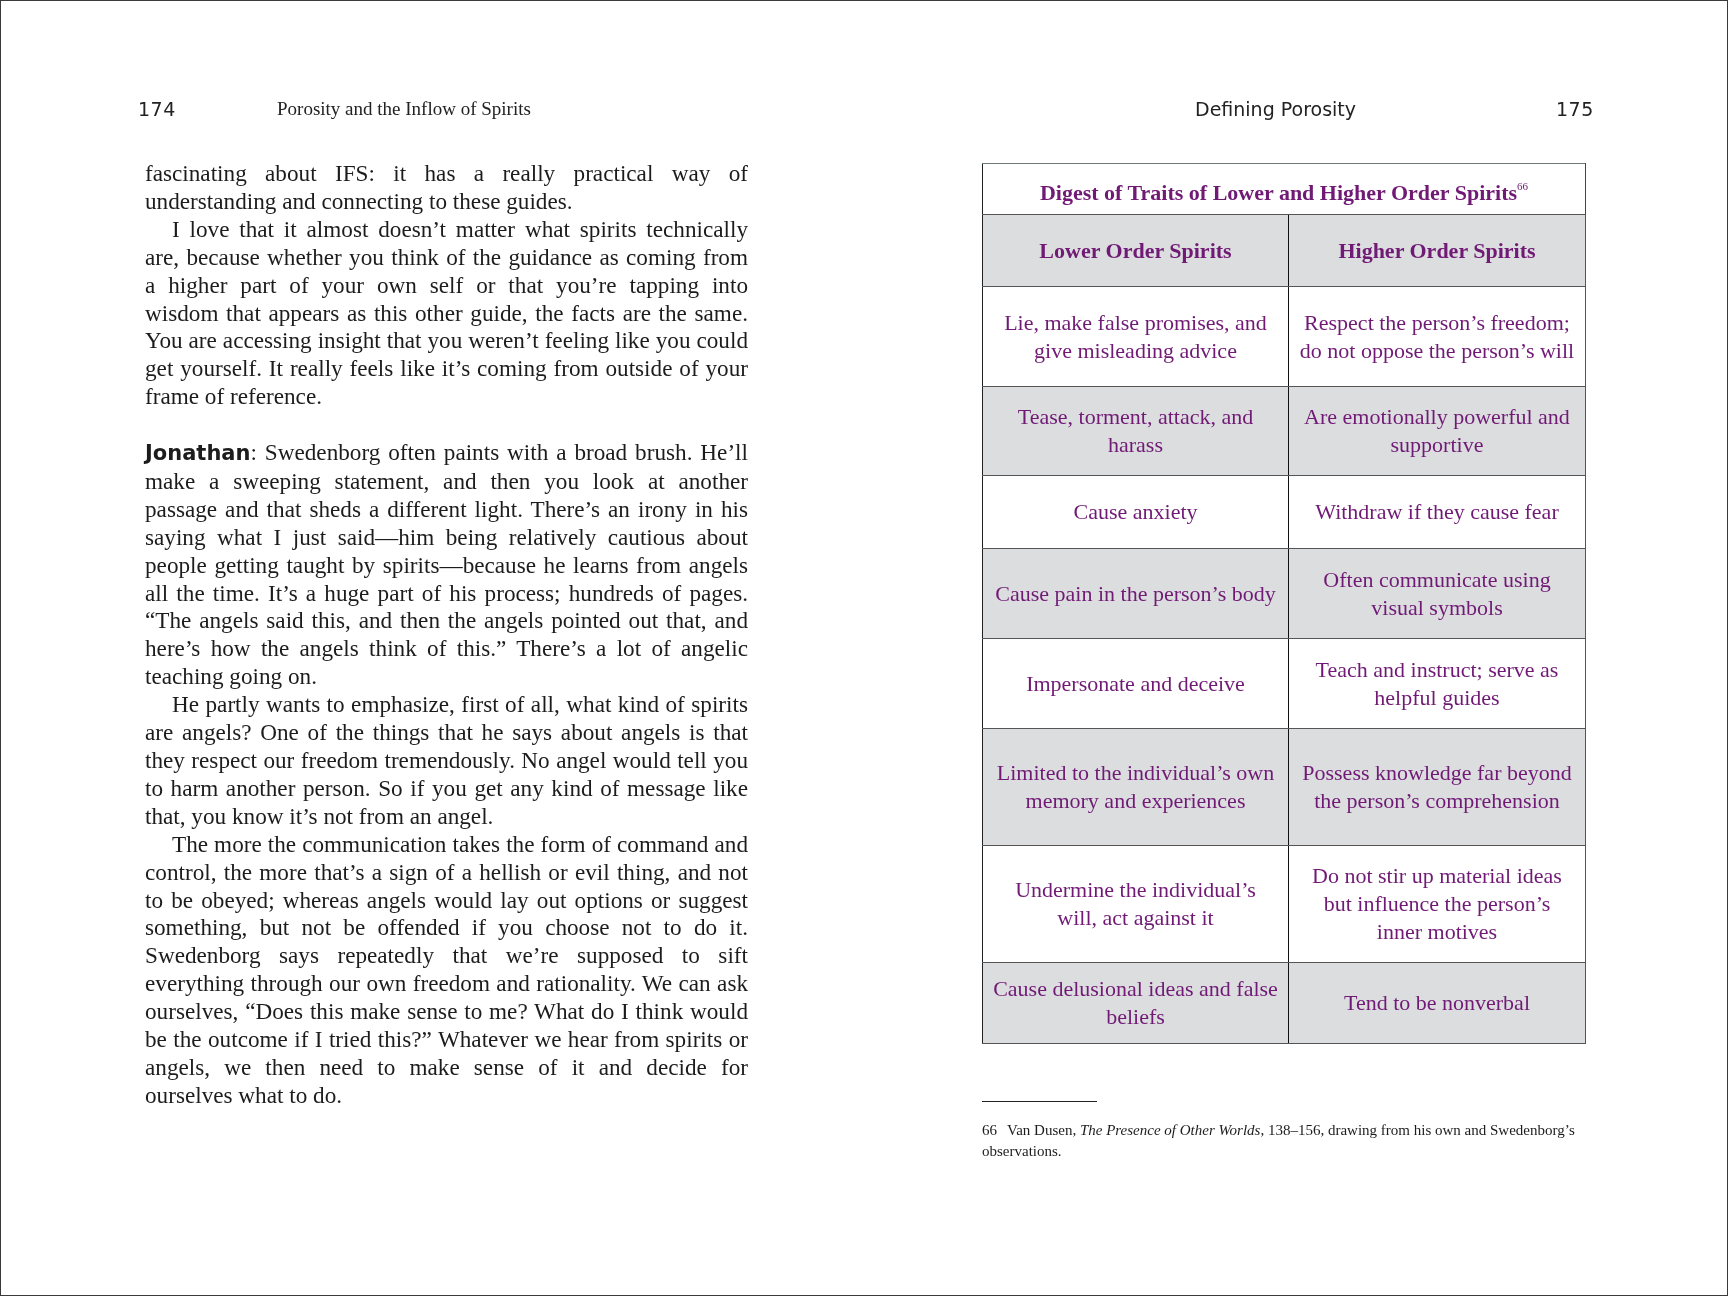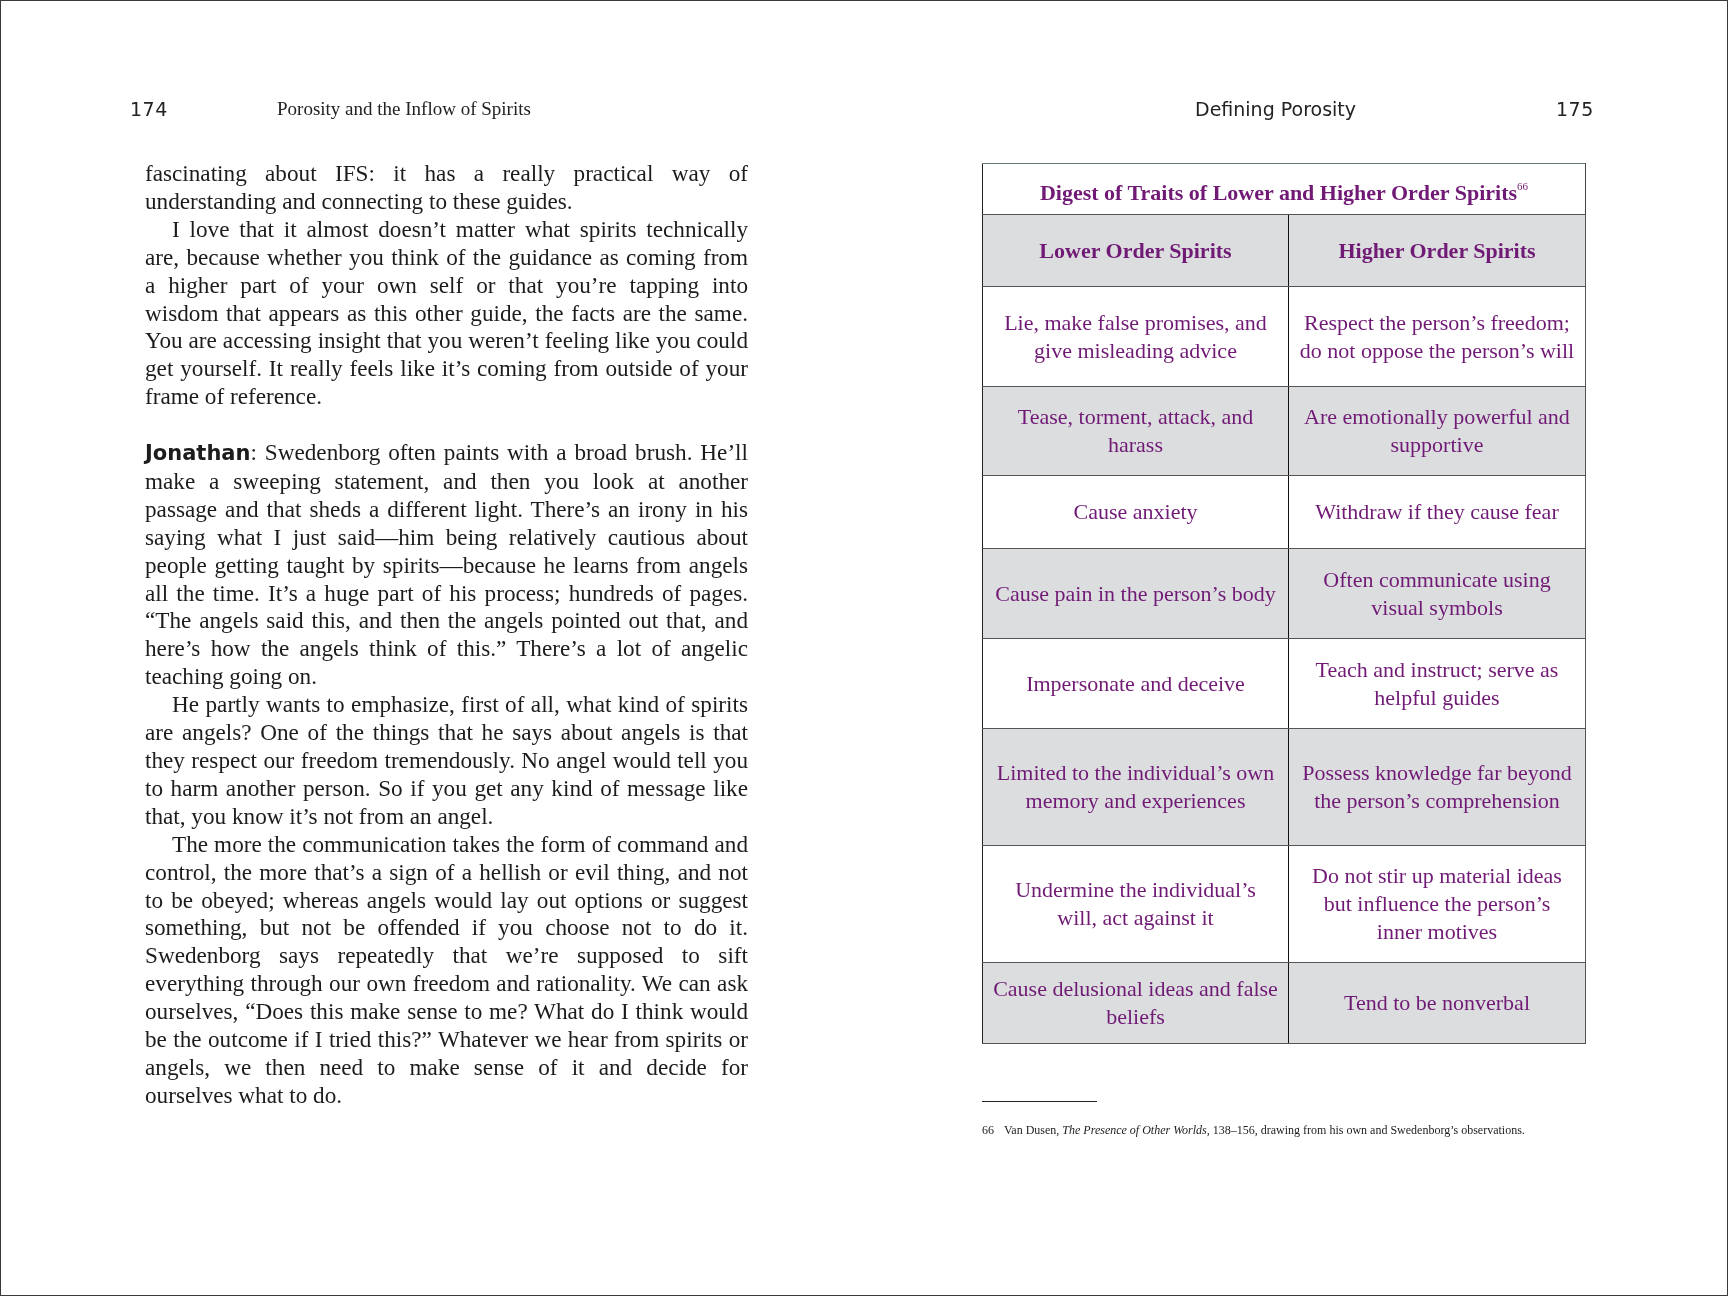--- a/index.html
+++ b/index.html
@@ -47,30 +47,30 @@
     table.digest th.colhead { font-weight: bold; background: #dcdddf; height: 72px; }
     table.digest tr.shade td { background: #dcdddf; }
     table.digest tr.plain td { background: #ffffff; }
     table.digest td.c1 { border-right: 1.5px solid #111; }
     .fn-rule {
       position: absolute; left: 982px; top: 1101px; width: 115px; height: 0;
       border-top: 1.5px solid #222;
     }
     .footnote {
       position: absolute; left: 982px; top: 1120px; width: 604px;
-      font-size: 12px; line-height: 21px; color: #1c1c1c;
+      font-size: 15px; line-height: 21px; color: #1c1c1c;
     }
     .footnote .fn-num { margin-right: 10px; }
   </style>
 </head>
 <body>
 
 <div class="frame"></div>
 
-<div class="running-head page-num" style="left:130px;">174</div>
+<div class="running-head page-num" style="left:138px;">174</div>
 <div class="running-head" style="left:277px;font-family:Liberation Serif, serif;">Porosity and the Inflow of Spirits</div>
 
 <div class="running-head" style="left:1195px;">Defining Porosity</div>
 <div class="running-head page-num" style="left:1556px;">175</div>
 
 <div class="col-left">
   <p>fascinating about IFS: it has a really practical way of understanding and connecting to these guides.</p>
   <p class="indent">I love that it almost doesn’t matter what spirits technically are, because whether you think of the guidance as coming from a higher part of your own self or that you’re tapping into wisdom that appears as this other guide, the facts are the same. You are accessing insight that you weren’t feeling like you could get yourself. It really feels like it’s coming from outside of your frame of reference.</p>
   <p class="gap"><span class="speaker">Jonathan</span><span>: Swedenborg often paints with a broad brush. He’ll make a sweeping statement, and then you look at another passage and that sheds a different light. There’s an irony in his saying what I just said—him being relatively cautious about people getting taught by spirits—because he learns from angels all the time. It’s a huge part of his process; hundreds of pages. “The angels said this, and then the angels pointed out that, and here’s how the angels think of this.” There’s a lot of angelic teaching going on.</span></p>
   <p class="indent">He partly wants to emphasize, first of all, what kind of spirits are angels? One of the things that he says about angels is that they respect our freedom tremendously. No angel would tell you to harm another person. So if you get any kind of message like that, you know it’s not from an angel.</p>

